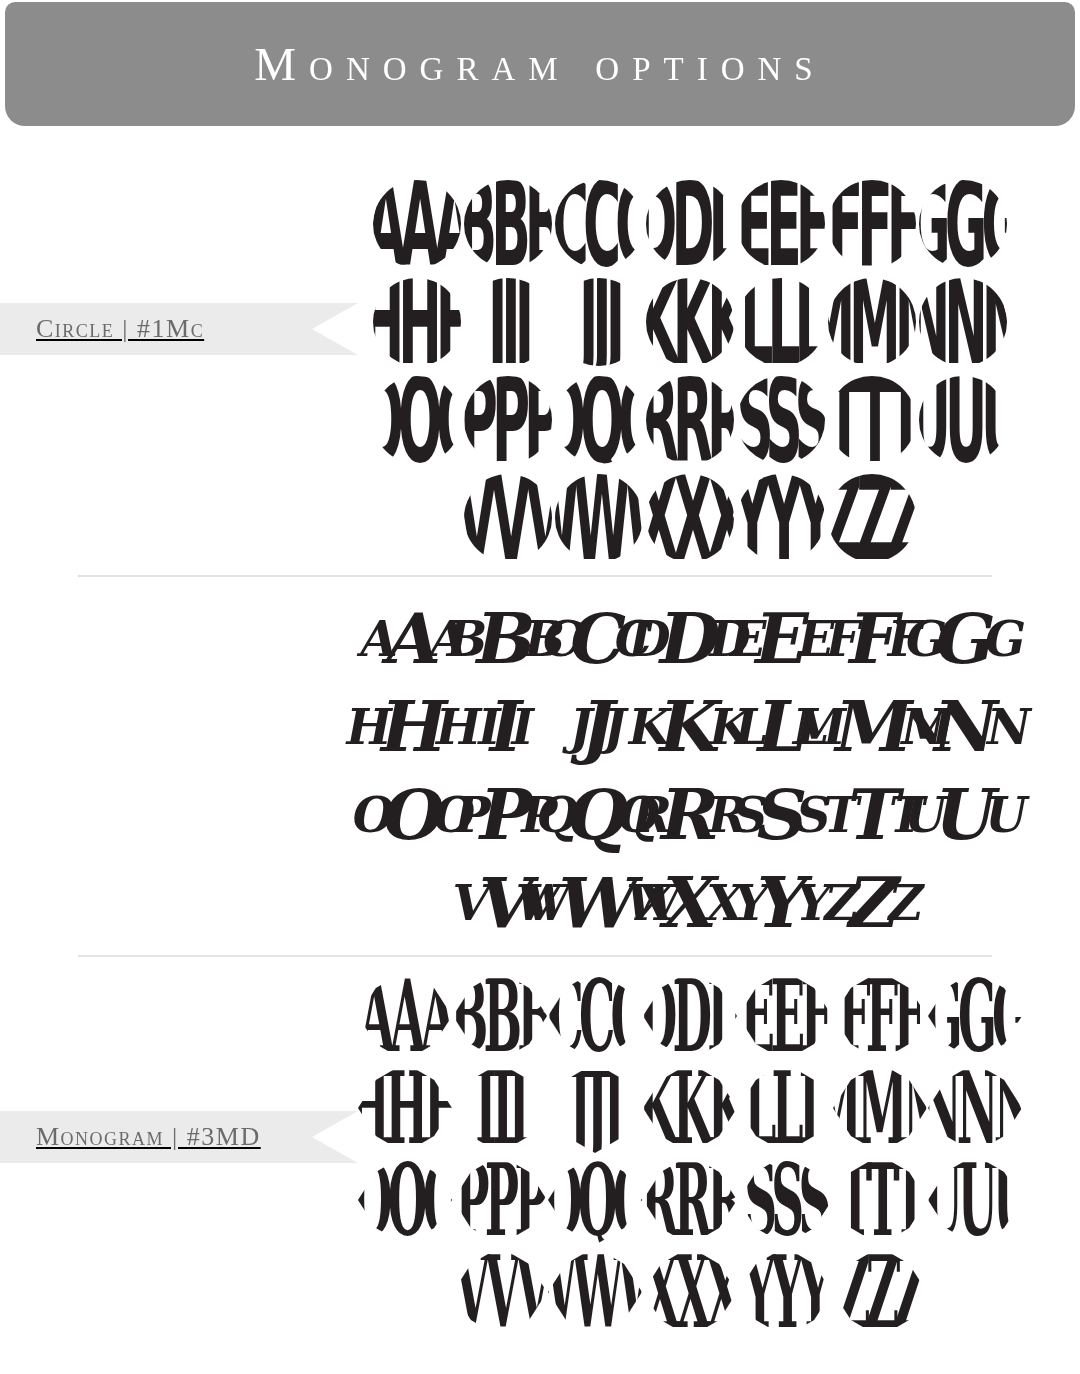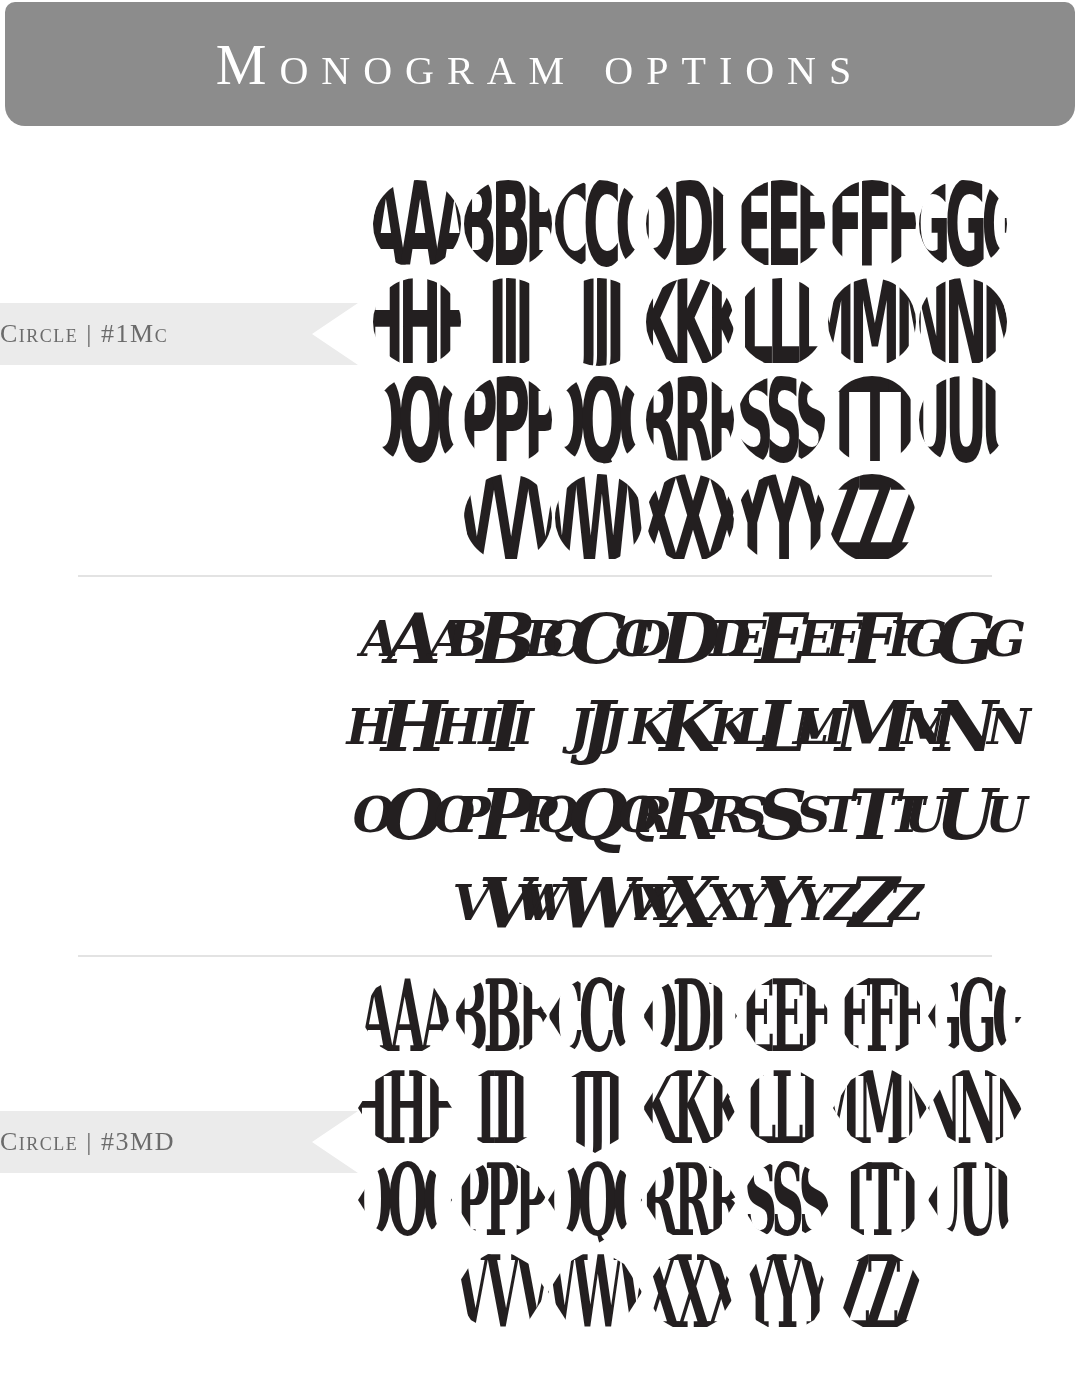--- a/index.html
+++ b/index.html
@@ -13,36 +13,36 @@
 
   
   .header{
     position:absolute;top:2px;left:5px;right:5px;height:124px;
     background:var(--header-bg);
     border-radius:10px 10px 20px 20px;
     display:flex;align-items:center;justify-content:center;
   }
   .header h1{
     margin:0;color:var(--header-text);font-weight:normal;
-    font-variant:small-caps;font-size:57px;letter-spacing:13px;
+    font-variant:small-caps;font-size:47px;letter-spacing:13px;
     font-family:"Liberation Serif",serif;
   }
 
   
   .section{position:absolute;left:0;right:0;}
   .section-circle{top:128px;height:449px;}
   .section-interlocking{top:577px;height:380px;}
   .section-diamond{top:957px;height:417px;}
 
   
   .ribbon{
-    position:absolute;left:0;width:358px;height:62px;
+    position:absolute;left:0;width:358px;height:52px;
     background:var(--ribbon-bg);
     clip-path:polygon(0 0,100% 0,calc(100% - 46px) 50%,100% 100%,0 100%);
-    display:flex;align-items:center;box-sizing:border-box;
+    display:flex;align-items:center;padding-left:36px;box-sizing:border-box;text-decoration:underline;
   }
   .section-circle .ribbon{top:175px;}
   .section-interlocking .ribbon{top:164px;}
   .section-diamond .ribbon{top:154px;}
   .ribbon span{
     font-variant:small-caps;font-size:26px;letter-spacing:1.5px;
     color:var(--ribbon-text);white-space:nowrap;
   }
 
   
@@ -339,21 +339,21 @@
             <span class="ch mid">Z</span>
             <span class="ch outer">Z</span>
           </div>
         </div>
       </div>
     <div class="divider"></div>
   </section>
 
   <section class="section section-diamond">
     <div class="ribbon">
-      <span>Circle | #3MD</span>
+      <span>Monogram | #3MD</span>
     </div>
     <div class="rows">
         <div class="row">
           <div class="group-diamond">
             <span class="txt">AAA</span>
           </div>
           <div class="group-diamond">
             <span class="txt">BBB</span>
           </div>
           <div class="group-diamond">

